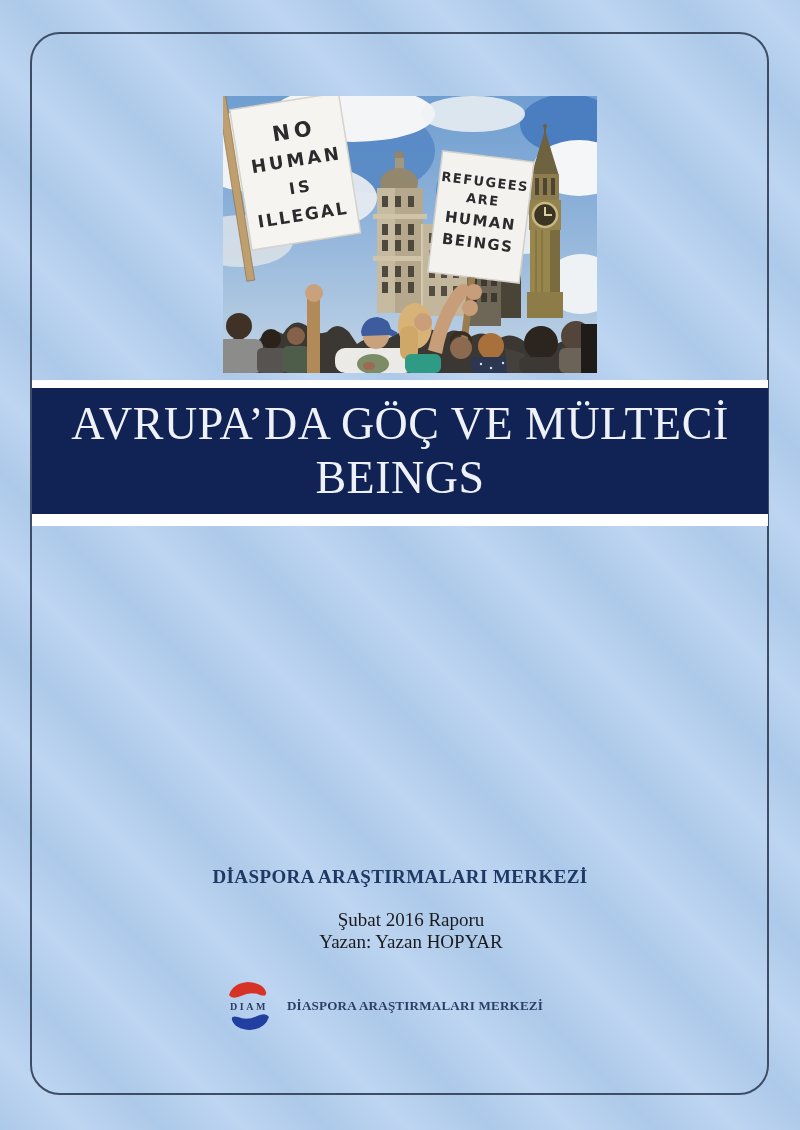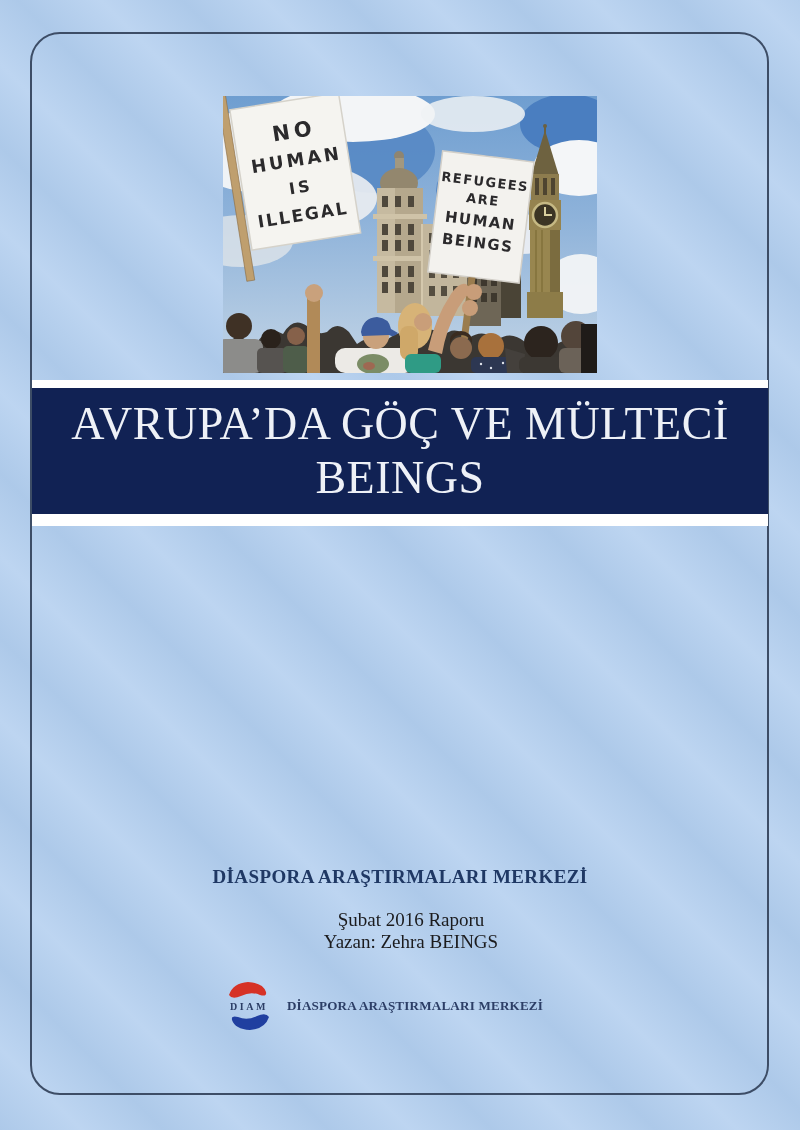--- a/index.html
+++ b/index.html
@@ -227,21 +227,21 @@
       <div class="title-line">BEINGS</div>
     </div>
     <div class="strip bottom"></div>
   </div>
 
   <div class="publisher">
     <span class="publisher-name">DİASPORA ARAŞTIRMALARI MERKEZİ</span>
   </div>
   <div class="meta">
     <div>Şubat 2016 Raporu</div>
-    <div>Yazan: Zehra BEINGS</div>
+    <div>Yazan: Yazan HOPYAR</div>
   </div>
 
   <div class="logo-row">
     <svg class="logo-mark" viewBox="0 0 50 52" xmlns="http://www.w3.org/2000/svg">
       <path d="M5,15 Q9,3 24,2 Q39,3 42,12 Q43,17 36,15 Q27,11 17,16 Q8,20 5,15 Z" fill="#d63226"></path>
       <path d="M45,37 Q41,49 26,50 Q11,49 8,40 Q7,35 14,37 Q23,41 33,36 Q42,32 45,37 Z" fill="#203fa0"></path>
       <text x="25" y="30" text-anchor="middle" font-size="10" letter-spacing="2.5" font-family="Liberation Serif, serif" fill="#2c3e66" font-weight="bold">DIAM</text>
     </svg>
     <span class="logo-name">DİASPORA ARAŞTIRMALARI MERKEZİ</span>
   </div>

